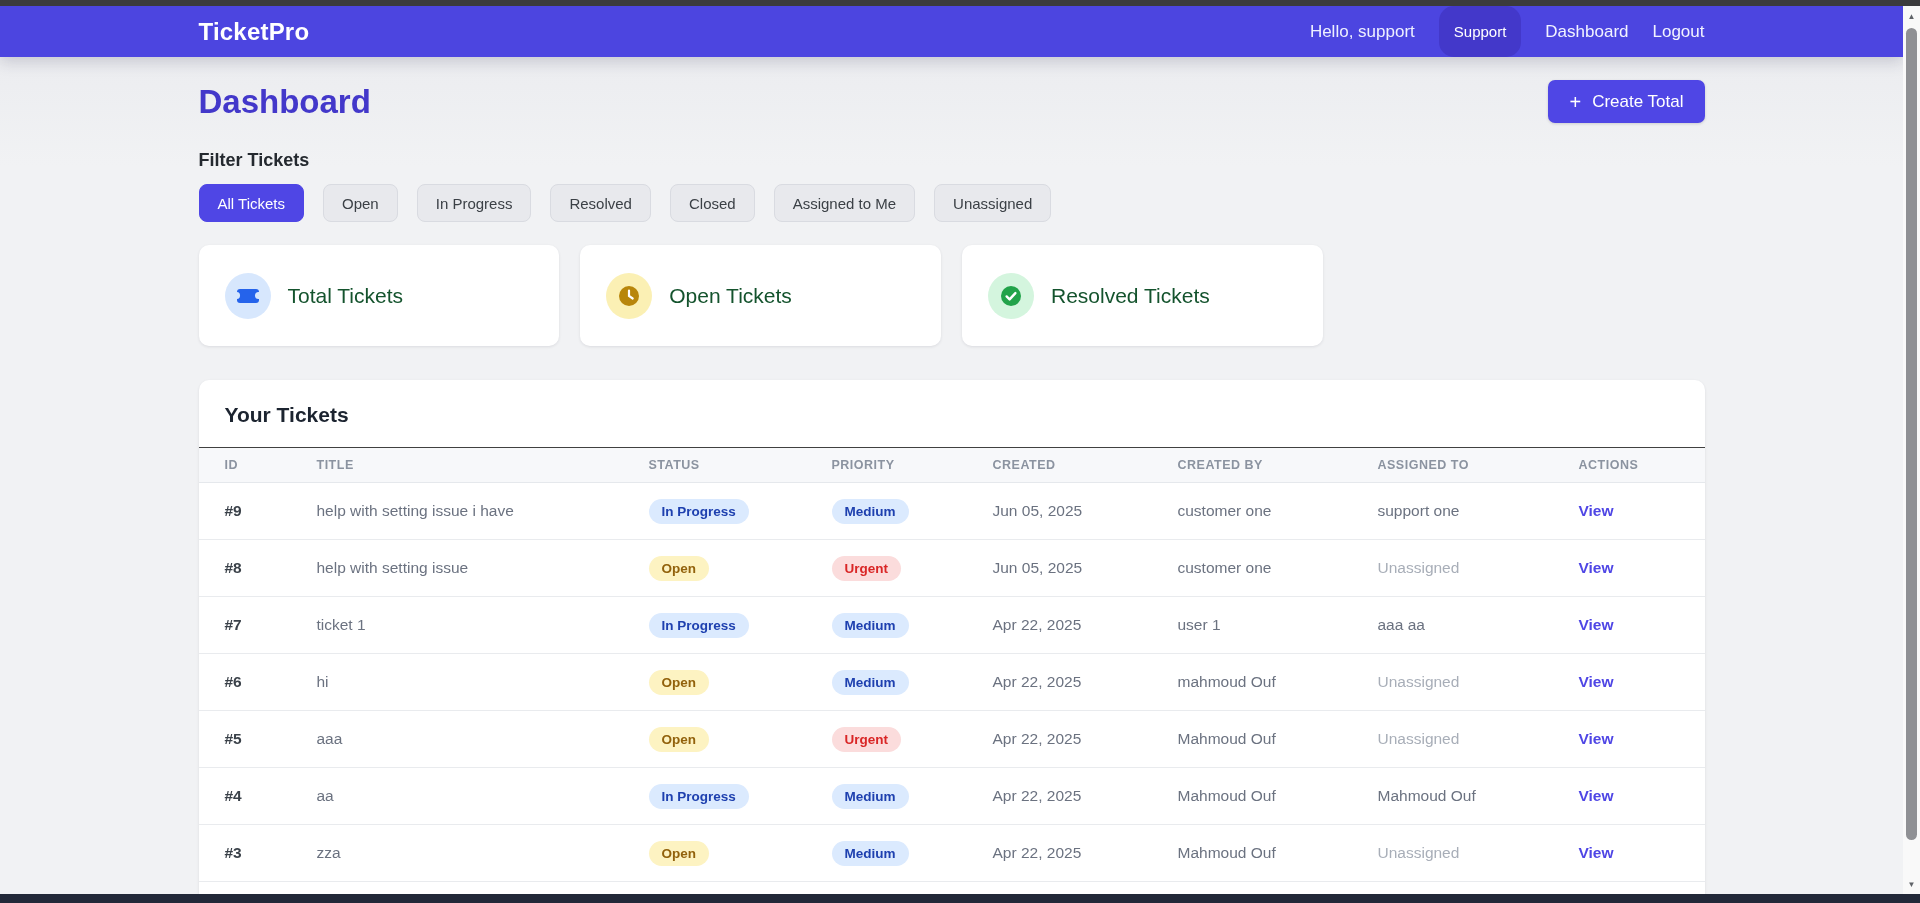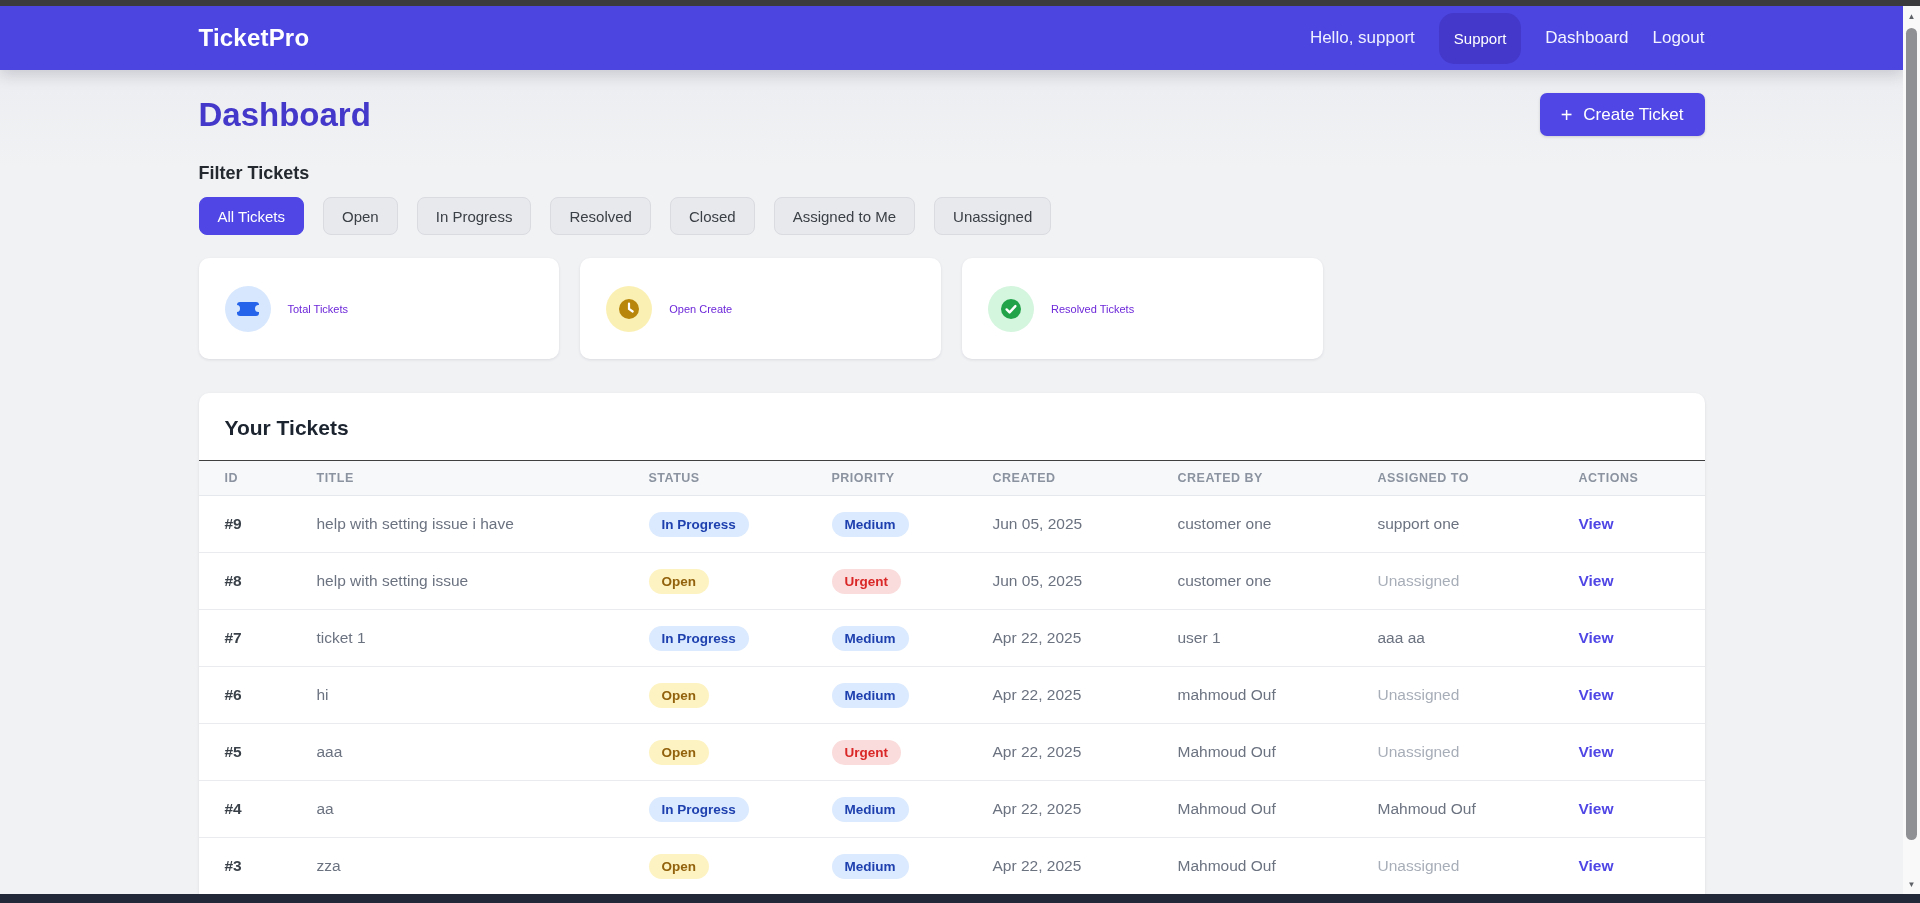--- a/index.html
+++ b/index.html
@@ -10,21 +10,21 @@
     position: relative;
   }
   
   .top-strip { position: absolute; top: 0; left: 0; width: 100%; height: 6px; background: #3b3b3d; z-index: 60; }
   .bottom-strip { position: absolute; bottom: 0; left: 0; width: 100%; height: 9px; background: #222838; z-index: 60; }
 
   .page-area { position: absolute; top: 6px; left: 0; width: 1903px; height: 897px; overflow: hidden;
     background: linear-gradient(#e9eaee 0, #f1f2f4 160px); }
 
   
-  .navbar { height: 64px; background: #4c45e0; position: relative; z-index: 10;
+  .navbar { height: 51px; background: #4c45e0; position: relative; z-index: 10;
     box-shadow: 0 5px 14px rgba(40,40,70,.18); }
   .nav-inner { width: 1506px; margin: 0 auto; height: 100%; display: flex; align-items: center; justify-content: space-between; }
   .brand { color: #ffffff; font-size: 24px; font-weight: 700; letter-spacing: .2px; }
   .nav-right { display: flex; align-items: center; gap: 24px; }
   .nav-greeting { color: #eef0ff; font-size: 17px; }
   .role-badge { background: #4338ca; color: #ffffff; font-size: 15px; padding: 17px 15px; border-radius: 15px; }
   .nav-link { color: #f2f3ff; font-size: 17px; text-decoration: none; cursor: pointer; }
 
   .main { width: 1506px; margin: 0 auto; }
 
@@ -42,21 +42,21 @@
   .filter-btn { background: #e8e9ed; border: 1px solid #d9dbe1; color: #3b4046; font-size: 15px;
     padding: 0 18px; height: 38px; border-radius: 8px; cursor: pointer; font-family: inherit; }
   .filter-btn.active { background: #4f46e5; border-color: #4f46e5; color: #fff; }
 
   
   .stats-row { margin-top: 23px; display: grid; grid-template-columns: repeat(4, 1fr); gap: 21px; }
   .stat-card { background: #ffffff; height: 101px; border-radius: 10px; box-shadow: 0 1px 3px rgba(25,30,45,.1);
     display: flex; align-items: center; gap: 17px; padding-left: 26px; }
   .icon-circle { width: 46px; height: 46px; border-radius: 50%; background: var(--iconbg);
     display: flex; align-items: center; justify-content: center; flex: 0 0 auto; }
-  .stat-label { font-size: 11px; color: #6d28d9; }
+  .stat-label { font-size: 21px; color: #14532d; }
   .ticket-shape { position: relative; width: 22px; height: 14px; background: var(--accent); border-radius: 3px;
     overflow: hidden; display: block; }
   .ticket-shape .notch { position: absolute; width: 7px; height: 7px; border-radius: 50%; background: var(--iconbg); top: 3.5px; }
   .ticket-shape .notch-l { left: -3.5px; }
   .ticket-shape .notch-r { right: -3.5px; }
 
   
   .tickets-card { margin-top: 34px; background: #ffffff; border-radius: 10px; box-shadow: 0 1px 3px rgba(25,30,45,.1);
     min-height: 560px; overflow: hidden; }
   .tickets-title { padding: 23px 26px 20px 26px; font-size: 21px; font-weight: 700; color: #1c2430; }
@@ -101,21 +101,21 @@
       </div>
     </div>
   </nav>
 
   <main class="main">
 
     <div class="page-head">
       <h1 class="page-title">Dashboard</h1>
       <button class="create-btn">
         <span class="plus-glyph">+</span>
-        <span>Create Ticket</span>
+        <span>Create Total</span>
       </button>
     </div>
 
     <div class="filter-label">Filter Tickets</div>
     <div class="filter-row" id="filter-row">
         <button class="filter-btn active">All Tickets</button>
         <button class="filter-btn">Open</button>
         <button class="filter-btn">In Progress</button>
         <button class="filter-btn">Resolved</button>
         <button class="filter-btn">Closed</button>
@@ -133,21 +133,21 @@
           </span>
           <span class="stat-label">Total Tickets</span>
         </div>
         <div class="stat-card" style="--accent: #b8860b; --iconbg: #fbf0b4;">
           <span class="icon-circle">
             <svg viewBox="0 0 24 24" width="24" height="24">
               <circle cx="12" cy="12" r="10" fill="var(--accent)"></circle>
               <path d="M12 6.6V12l3.7 2.5" stroke="#fff" stroke-width="2.2" stroke-linecap="round" fill="none"></path>
             </svg>
           </span>
-          <span class="stat-label">Open Create</span>
+          <span class="stat-label">Open Tickets</span>
         </div>
         <div class="stat-card" style="--accent: #22a34a; --iconbg: #d4f5de;">
           <span class="icon-circle">
             <svg viewBox="0 0 24 24" width="24" height="24">
               <circle cx="12" cy="12" r="10" fill="var(--accent)"></circle>
               <path d="M7.6 12.4l3 3 5.8-6.3" stroke="#fff" stroke-width="2.4" fill="none" stroke-linecap="round" stroke-linejoin="round"></path>
             </svg>
           </span>
           <span class="stat-label">Resolved Tickets</span>
         </div>

